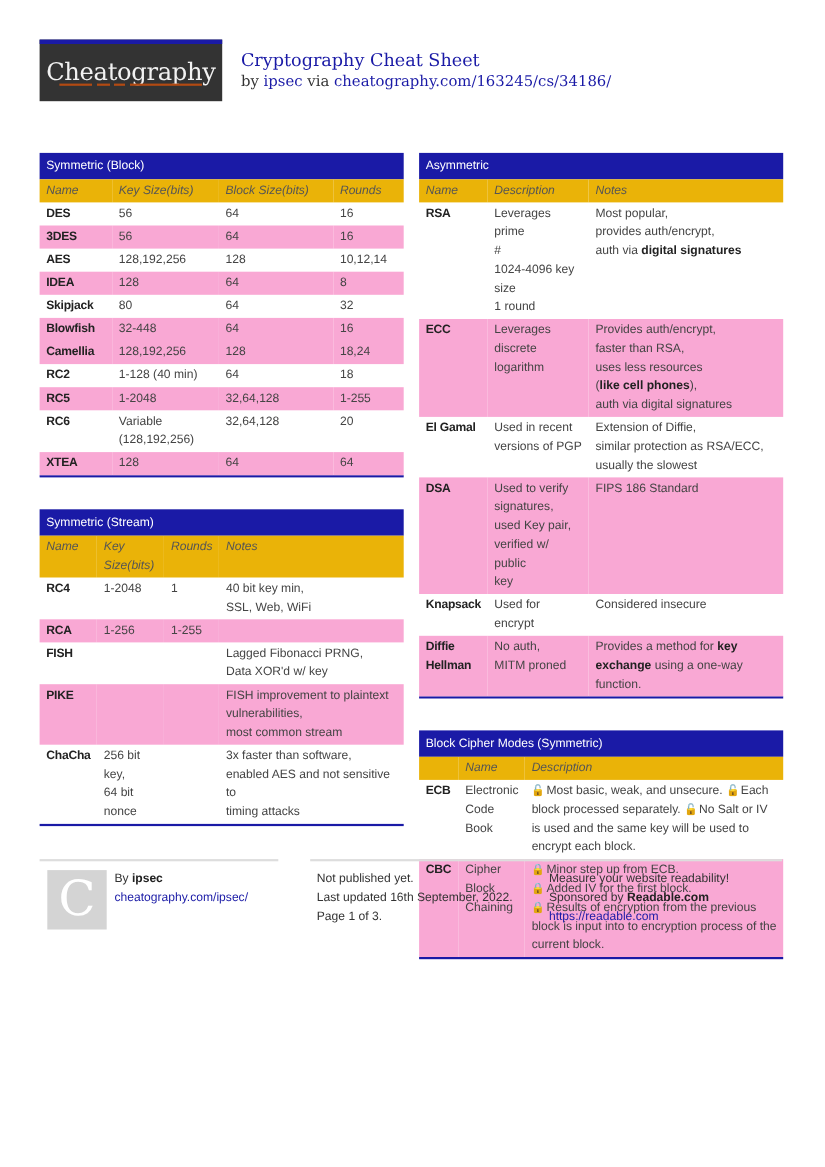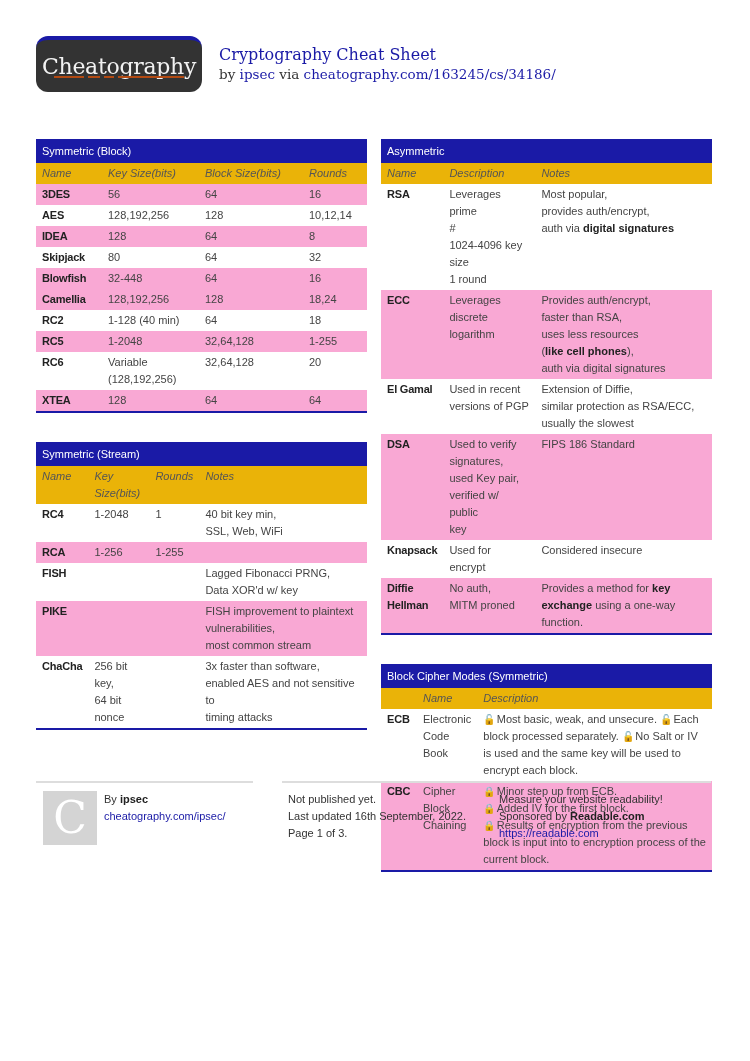--- a/index.html
+++ b/index.html
@@ -1,19 +1,19 @@
 <!DOCTYPE html>
 <html><head>
 <meta charset="utf-8">
 <style>
   * { box-sizing: border-box; margin: 0; padding: 0; }
   body { width: 750px; height: 1061px; background: #fff; font-family: "Liberation Sans", sans-serif; font-size: 11px; color: #333; position: relative; overflow: hidden; }
   a { color: #1a1aa6; text-decoration: none; }
 
-  .logo { position: absolute; left: 36px; top: 36px; width: 166px; height: 56px; background: #333; border-top: 4px solid #1a1aa6; display: flex; align-items: center; justify-content: center; border-radius: 12px; }
+  .logo { position: absolute; left: 36px; top: 36px; width: 166px; height: 56px; background: #333; border-top: 4px solid #1a1aa6; display: flex; align-items: center; justify-content: center; }
   .logo-text { font-family: "DejaVu Serif", "Liberation Serif", serif; color: #f2f2f2; font-size: 22px; letter-spacing: -0.3px; position: relative; }
   .logo-underline { position: absolute; left: 2px; right: 0; bottom: 1px; height: 2px; background: repeating-linear-gradient(90deg, #b34a12 0 30px, transparent 30px 34px, #b34a12 34px 46px, transparent 46px 50px, #b34a12 50px 60px, transparent 60px 64px, #b34a12 64px 100px); }
 
   .title-block { position: absolute; left: 219px; top: 45px; font-family: "DejaVu Serif", "Liberation Serif", serif; }
   .page-title { color: #1a1aa6; font-size: 16px; line-height: 20px; }
   .subtitle { font-size: 13.5px; color: #333; line-height: 18px; }
   .subtitle a { color: #1a1aa6; }
 
   .col { position: absolute; width: 331px; }
   .col-left { left: 36px; top: 110px; }
@@ -69,20 +69,26 @@
           <col style="width:104px">
           <col>
         </colgroup>
       <tbody>
           <tr class="hdr">
         <th>Name</th>
         <th>Key Size(bits)</th>
         <th>Block Size(bits)</th>
         <th>Rounds</th>
       </tr>
+      <tr>
+            <td class="nm">DES</td>
+            <td>56</td>
+            <td>64</td>
+            <td>16</td>
+          </tr>
       <tr class="shade">
             <td class="nm">3DES</td>
             <td>56</td>
             <td>64</td>
             <td>16</td>
           </tr>
       <tr>
             <td class="nm">AES</td>
             <td>128,192,256</td>
             <td>128</td>

